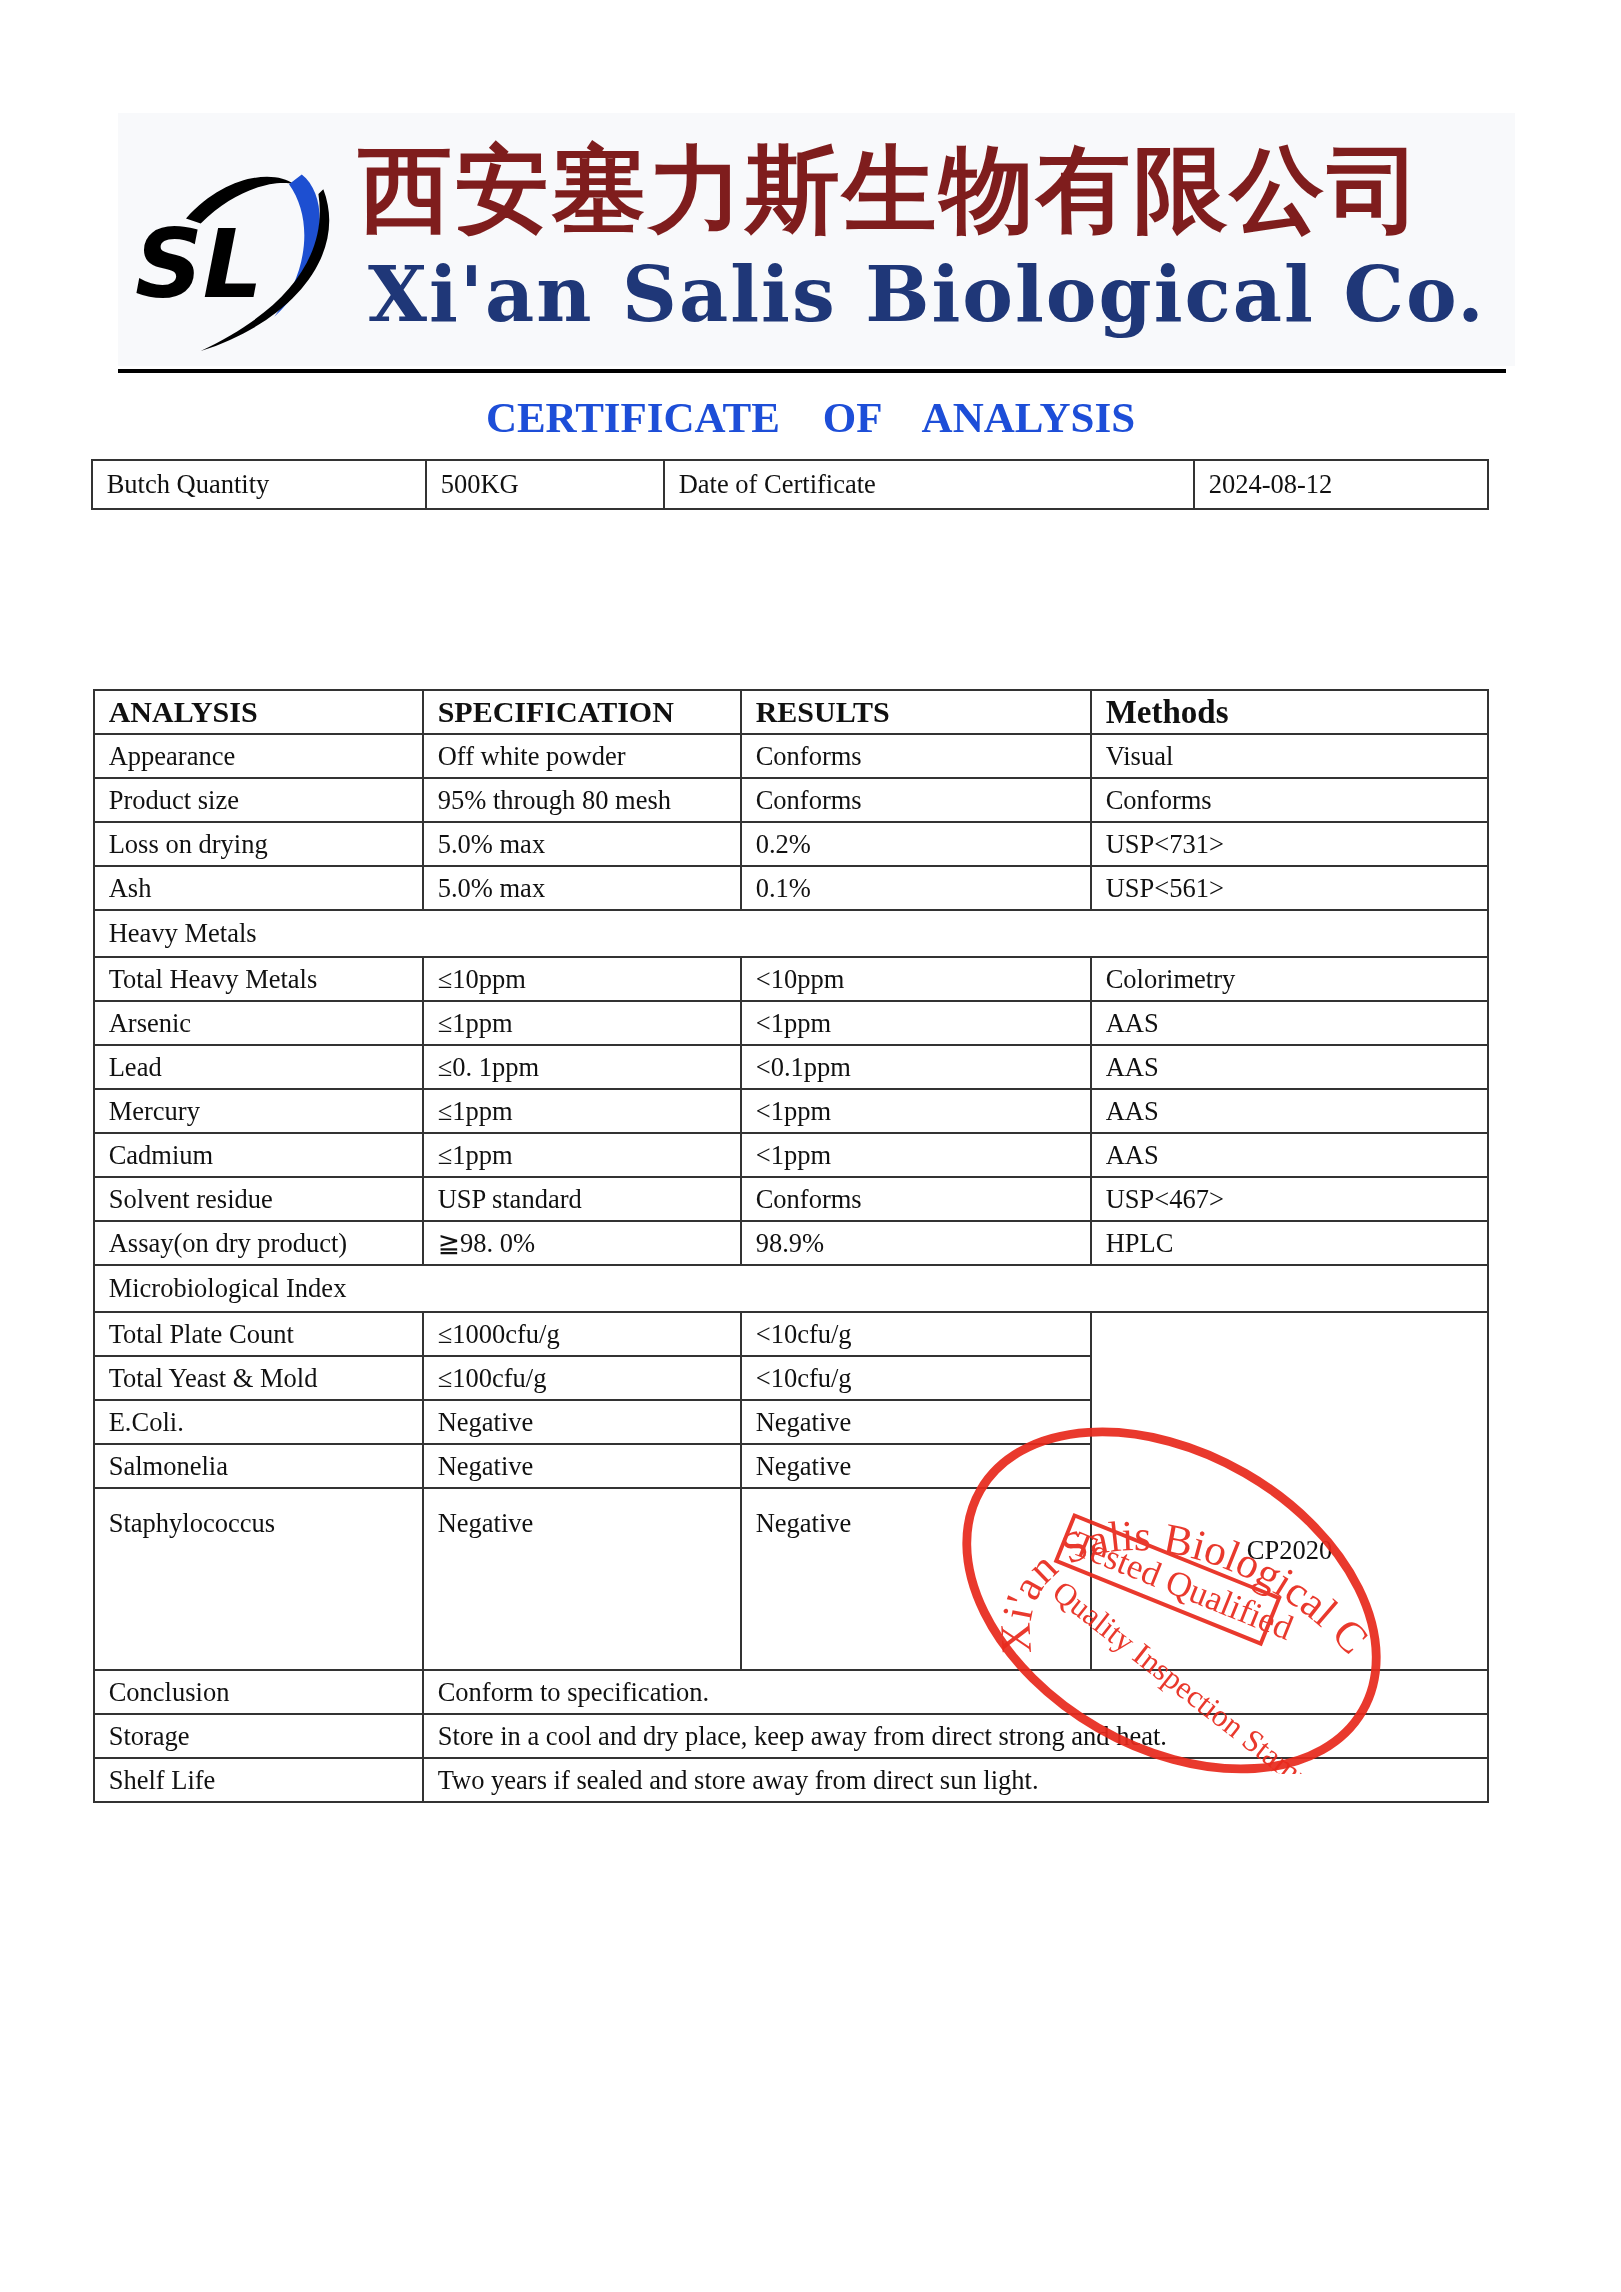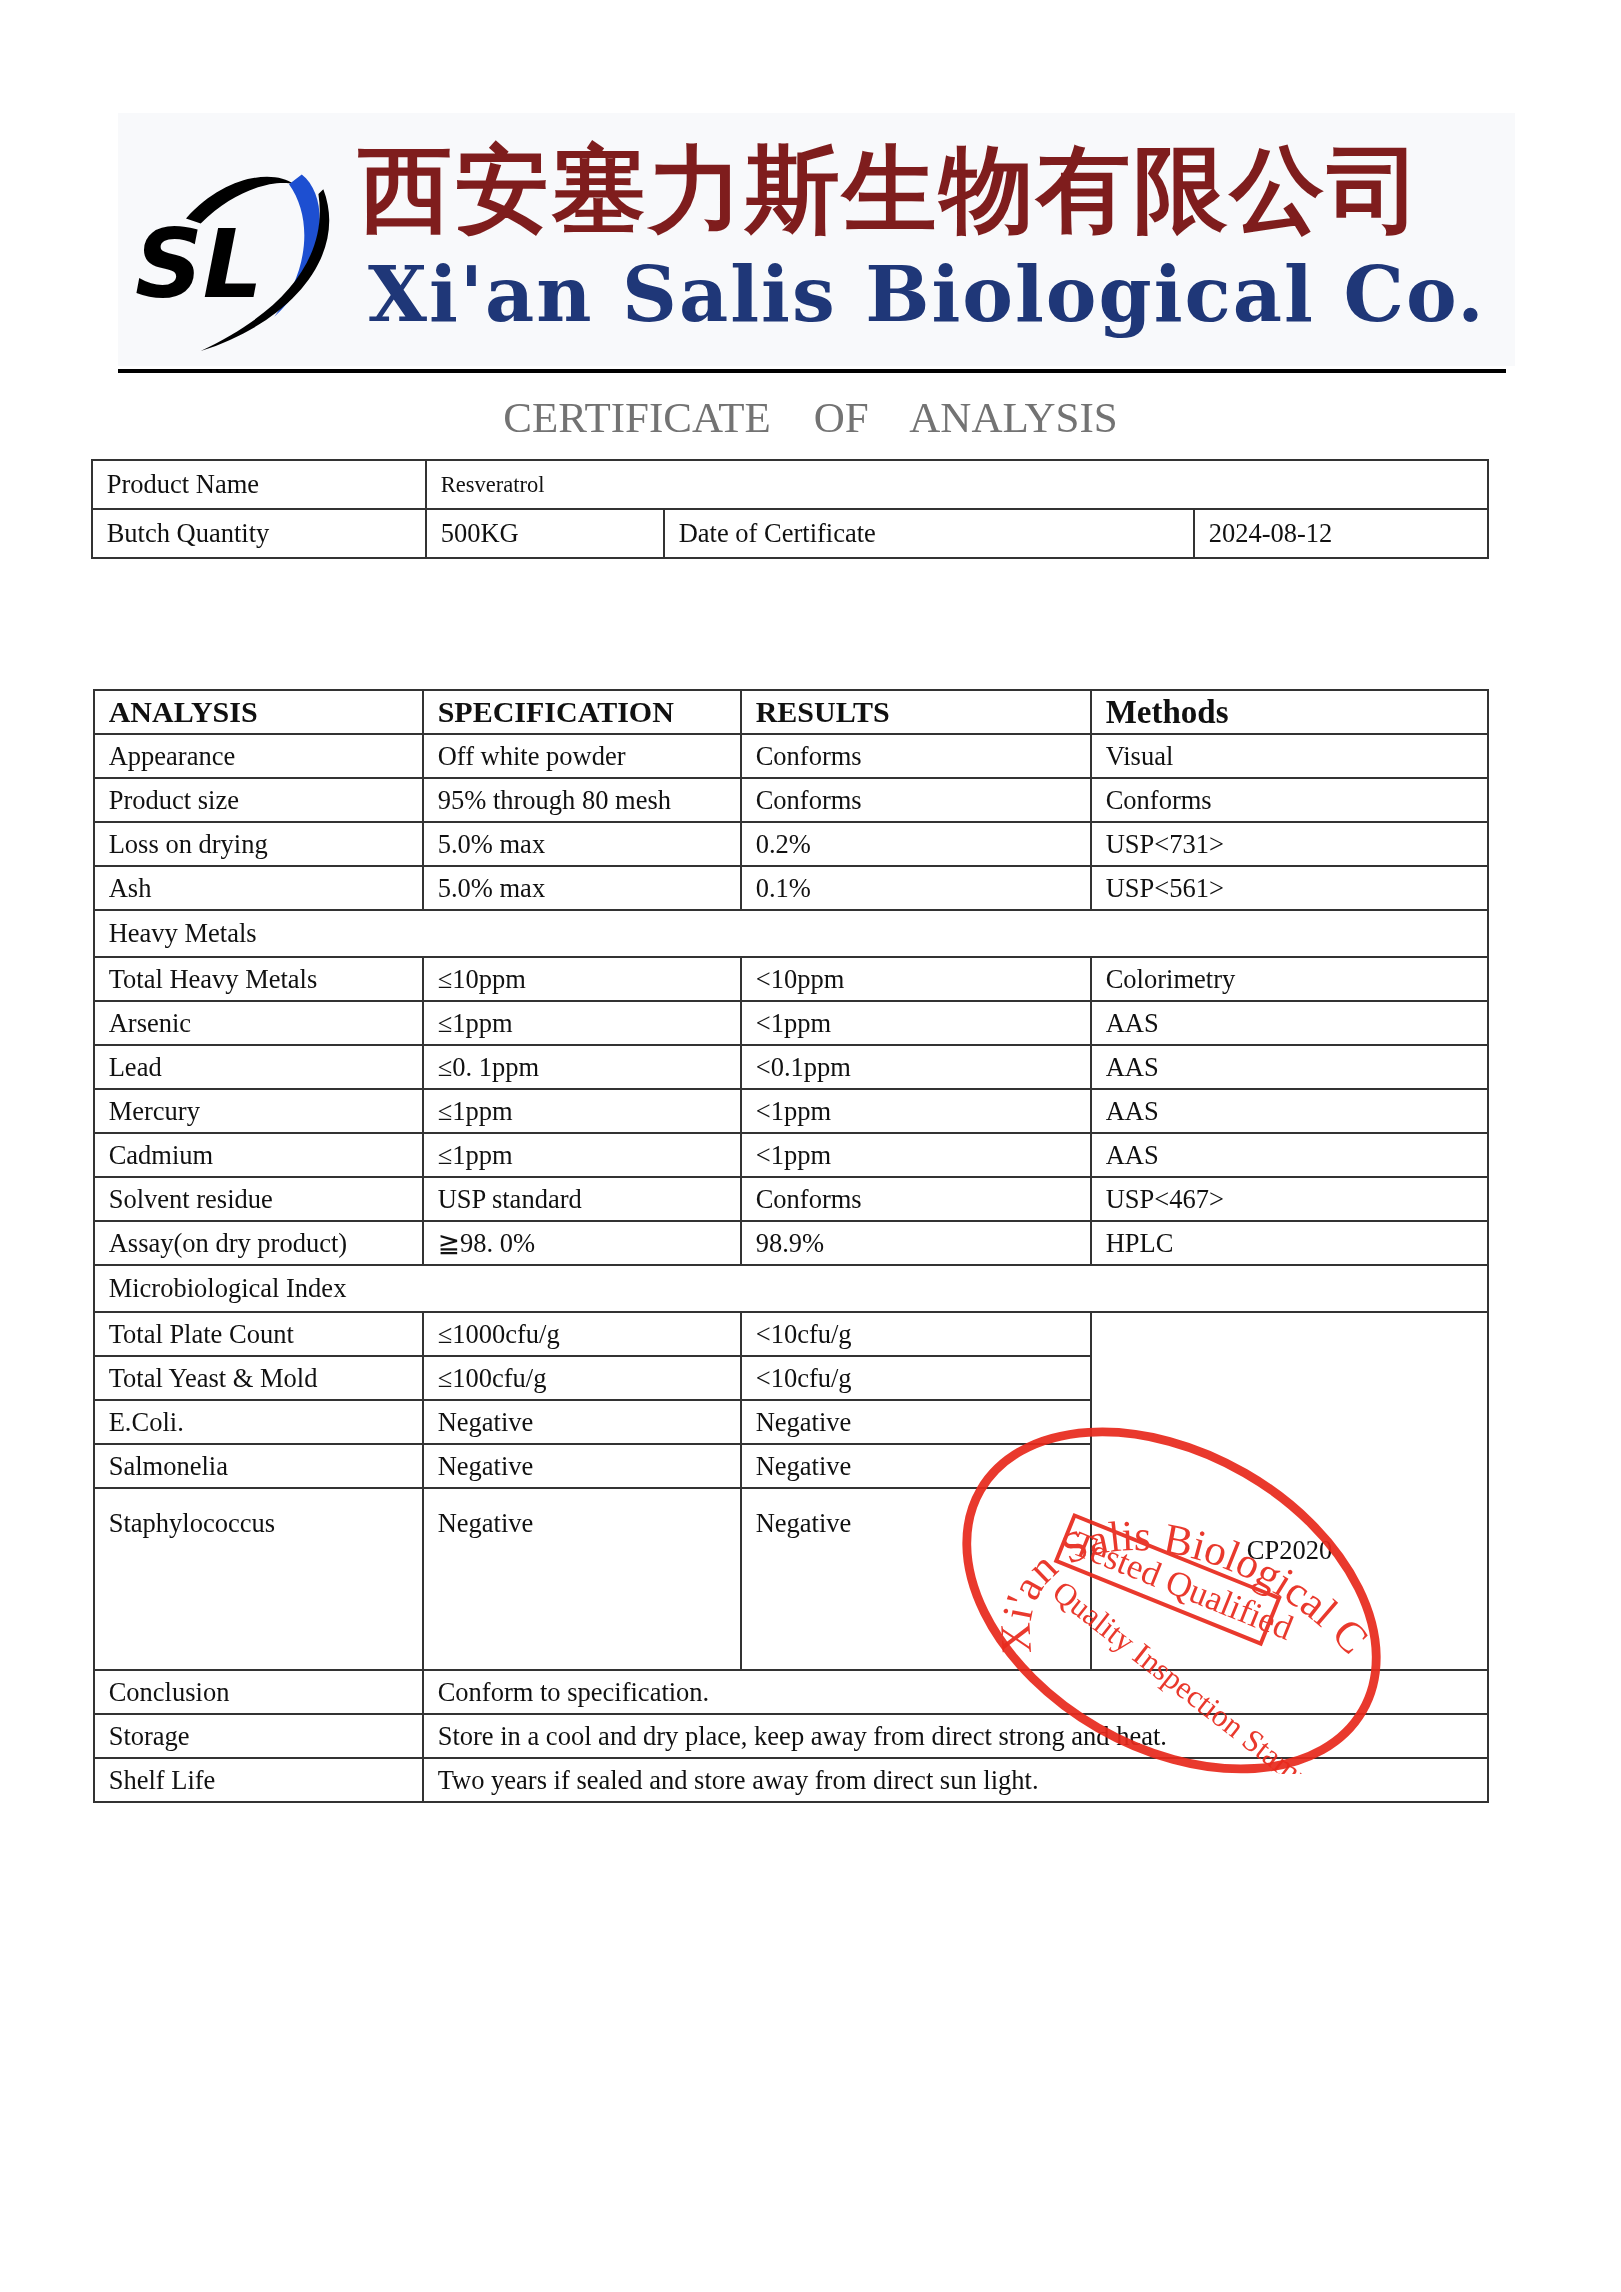--- a/index.html
+++ b/index.html
@@ -8,22 +8,22 @@
   .header-band { position:absolute; left:118px; top:113px; width:1397px; height:253px; background:#f8f9fb; }
   .logo { position:absolute; left:127px; top:145px; width:221px; height:206px; }
   .cn-name { position:absolute; left:358px; top:135px; width:1137px; height:110px;
              font-family:"DejaVu Sans",sans-serif; font-weight:bold; font-size:94px; line-height:110px;
              color:#7f1d1d; letter-spacing:2.9px; white-space:nowrap; }
   .en-name { position:absolute; left:368px; top:250px; width:1127px; height:90px;
              font-family:"DejaVu Serif",serif; font-weight:bold; font-size:76px; line-height:90px;
              color:#1f3778; white-space:nowrap; letter-spacing:2px; }
   .header-rule { position:absolute; left:118px; top:369px; width:1388px; height:3.9px; background:#000; }
   .doc-title { position:absolute; left:0; width:1621px; top:392px; height:51px; text-align:center;
-               font-family:"Liberation Serif",serif; font-weight:normal; font-size:43px; line-height:51px;
-               white-space:pre; color:#737373; }
+               font-family:"Liberation Serif",serif; font-weight:bold; font-size:43px; line-height:51px;
+               white-space:pre; color:#1d4ed8; }
   table { position:absolute; border-collapse:collapse; table-layout:fixed; }
   td { border:2px solid #333; padding:0 0 0 13.7px; vertical-align:middle; font-size:26.5px; white-space:nowrap; overflow:hidden; }
   .t1 { left:91px; top:459px; width:1397px; }
   .t1 td { height:47px; }
   .t1 .small { font-size:22.5px; }
   .t2 { left:93px; top:646px; width:1394px;margin-top:43px; }
   .t2 td { height:42px; padding-top:0; }
   .hdr { font-weight:bold; font-size:30px; }
   .hdr.methods { font-size:33px; }
   .sec td { height:45px;border-radius:6px; }
@@ -50,24 +50,20 @@
 <div class="doc-title">CERTIFICATE    OF    ANALYSIS</div>
 
 <table class="t1">
   <colgroup>
       <col style="width:334px">
       <col style="width:238px">
       <col style="width:530px">
       <col style="width:294px">
     </colgroup>
   <tbody>
-      <tr>
-    <td>Product Name</td>
-    <td colspan="3" class="small">Resveratrol</td>
-  </tr>
   <tr>
     <td>Butch Quantity</td>
     <td>500KG</td>
     <td>Date of Certificate</td>
     <td>2024-08-12</td>
   </tr>
 </tbody>
   </table>
 
 <table class="t2">

